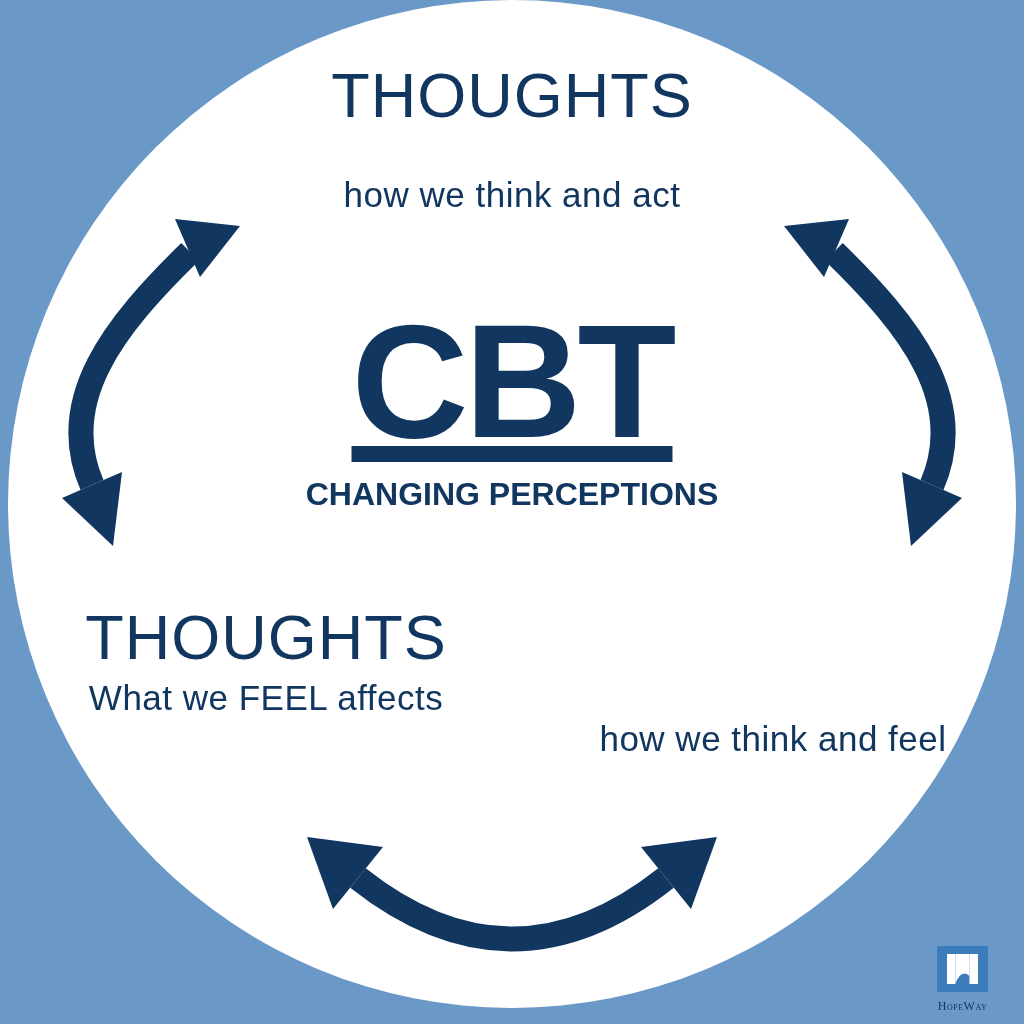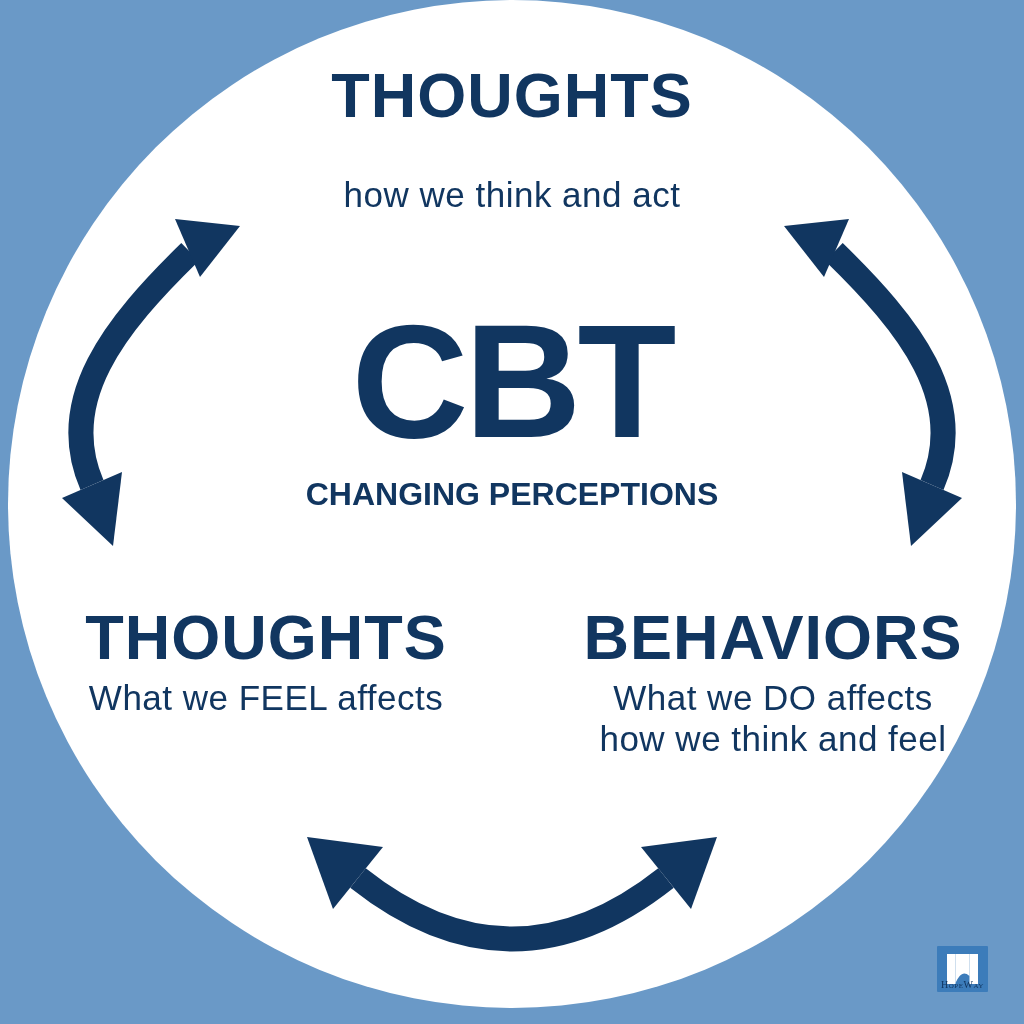--- a/index.html
+++ b/index.html
@@ -31,59 +31,60 @@
   }
   .arrow-head { fill: var(--navy, #113660); }
   .txt {
     position: absolute;
     text-align: center;
     white-space: pre;
   }
   .full { left: 0; width: 1024px; }
   .node-title {
     font-size: 63px;
-    font-weight: 700;
+    font-weight: 400;
     letter-spacing: 1px;
     line-height: 1;
   }
   .node-desc {
     font-size: 35px;
     font-weight: 400;
     letter-spacing: 0.5px;
     line-height: 1.17;
   }
   .cbt-acronym {
     font-size: 162px;
     font-weight: 700;
     letter-spacing: -4px;
     line-height: 1;
+    text-decoration: underline;
   }
   .cbt-tagline {
     font-size: 32px;
     font-weight: 700;
     letter-spacing: 0px;
     line-height: 1;
   }
   .emotions-block { left: 16px;  width: 500px; }
   .behaviors-block { left: 523px; width: 500px; }
   .logo-mark {
     position: absolute;
     left: 937px; top: 946px;
     width: 51px; height: 46px;
   }
   .logo-square { fill: var(--logo_blue, #3C7CBA); }
   .logo-glyph { fill: #FFFFFF; }
   .logo-wordmark {
     position: absolute;
-    left: 922px; top: 980px;
+    left: 922px; top: 1000px;
     width: 81px;
     text-align: center;
     font-family: "Liberation Serif", serif;
     font-variant: small-caps;
-    font-size: 10px;
+    font-size: 12px;
     letter-spacing: 0.5px;
     line-height: 1;
     color: var(--navy, #113660);
   }
 </style>
 </head>
 <body>
 
 <div class="stage">
 
@@ -112,22 +113,21 @@
 
   <div class="txt full node-title" style="top:64px">THOUGHTS</div>
   <div class="txt full node-desc" style="top:134px"><br><span>how we think and act</span></div>
 
   <div class="txt full cbt-acronym" style="top:300px">CBT</div>
   <div class="txt full cbt-tagline" style="top:478px">CHANGING PERCEPTIONS</div>
 
   <div class="txt emotions-block node-title" style="top:606px">THOUGHTS</div>
   <div class="txt emotions-block node-desc" style="top:678px"><span>What we FEEL affects</span><br></div>
 
-  <div class="txt behaviors-block node-title" style="top:606px">BEHAVIORS</div>
-  <div class="txt behaviors-block node-desc" style="top:678px"><span>What we DO affects</span><br><span>how we think and feel</span></div>
+  <div class="txt behaviors-block node-desc" style="top:678px"><br><span>how we think and feel</span></div>
 
   <svg class="logo-mark" viewBox="0 0 51 46">
     <rect class="logo-square" x="0" y="0" width="51" height="46" rx="1"></rect>
     <rect class="logo-glyph" x="10" y="8" width="8.5" height="30"></rect>
     <rect class="logo-glyph" x="32.5" y="8" width="8.5" height="30"></rect>
     <path class="logo-glyph" d="M 18.5 8 H 32.5 V 30 C 26.5 24.5, 22.5 28.5, 18.5 37 Z"></path>
   </svg>
   <div class="logo-wordmark">HopeWay</div>
 
 </div>

